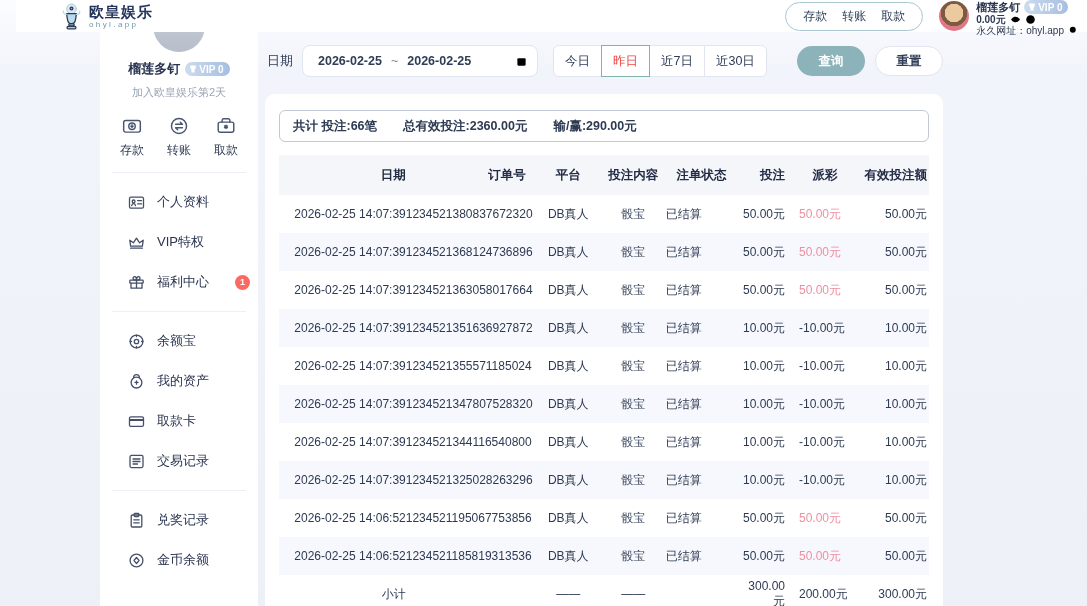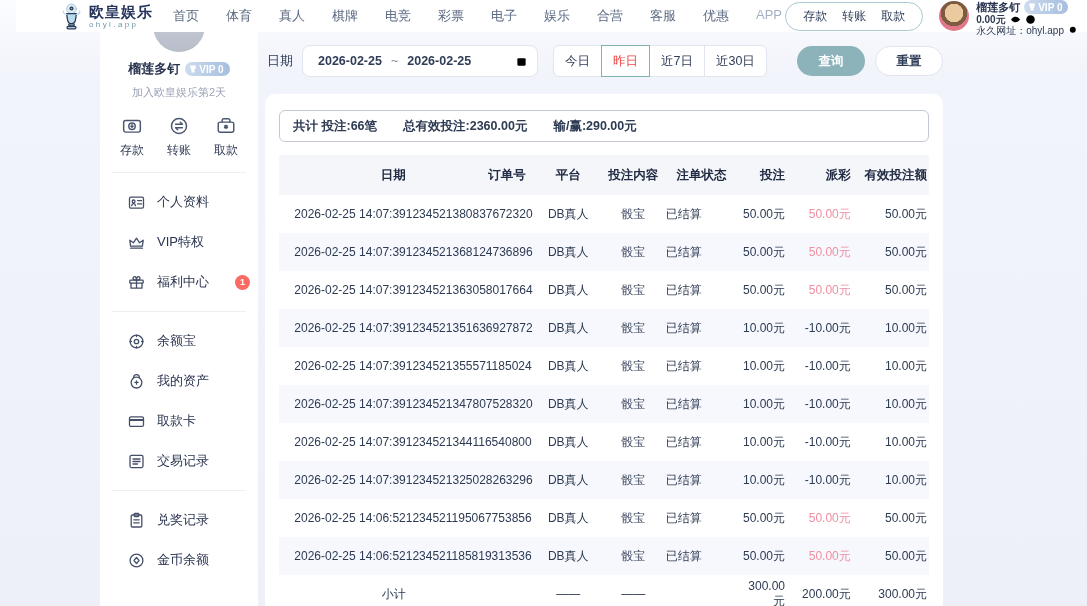--- a/index.html
+++ b/index.html
@@ -67,21 +67,21 @@
 table{width:100%;border-collapse:collapse;table-layout:fixed;font-size:12px;color:#2c3a52;margin-top:13px}
 thead th{height:40px;background:#f4f6fa;font-weight:700;font-size:12.5px;color:#222c44}
 tbody td{height:38px;font-weight:500}
 tr.alt{background:#f7f8fd}
 .c-date{width:19.5%;text-align:right}
 .c-order{width:20%;text-align:right;padding-right:10px}
 .c-plat{width:10%;text-align:center}
 .c-cont{width:10%;text-align:center}
 .c-stat{width:11%;}
 .c-bet{width:9.5%;text-align:right;padding-right:14px}
-.c-pay{width:9.5%;text-align:right;padding-right:10px}
+.c-pay{width:9.5%;padding-right:10px}
 .c-valid{width:10.5%;text-align:right;padding-right:2px}
 td.red{color:#ee8fa0}
 .ic{display:inline-flex}
 .ic svg{fill:none;stroke:currentColor;stroke-width:1.3;stroke-linecap:round;stroke-linejoin:round}
 </style>
 </head>
 <body>
 
 <div class="page">
 
@@ -95,34 +95,20 @@
           <path d="M6.8 11.8c-2.2 0-3.4-1.6-3.4-3.4M17.2 11.8c2.2 0 3.4-1.6 3.4-3.4" fill="none" stroke="#badaee" stroke-width="1.4"></path>
           <rect x="9.2" y="21.7" width="5.6" height="2" rx="0.8" fill="#badaee"></rect>
           <rect x="7.4" y="24.2" width="9.2" height="2.6" rx="1" fill="#a7cce6"></rect>
         </svg>
       </span>
       <div class="logo-txt">
         <span class="logo-title">欧皇娱乐</span>
         <span class="logo-sub">ohyl.app</span>
       </div>
     </div>
-    <nav class="nav">
-        <span class="nav-link">首页</span>
-        <span class="nav-link">体育</span>
-        <span class="nav-link">真人</span>
-        <span class="nav-link">棋牌</span>
-        <span class="nav-link">电竞</span>
-        <span class="nav-link">彩票</span>
-        <span class="nav-link">电子</span>
-        <span class="nav-link">娱乐</span>
-        <span class="nav-link">合营</span>
-        <span class="nav-link">客服</span>
-        <span class="nav-link">优惠</span>
-        <span class="nav-link muted">APP</span>
-      </nav>
     <div class="top-right">
       <div class="wallet-pill">
           <span>存款</span>
           <span>转账</span>
           <span>取款</span>
         </div>
       <div class="avatar"></div>
       <div class="user-block">
         <div class="user-line">
           <span class="user-name">榴莲多钉</span>

